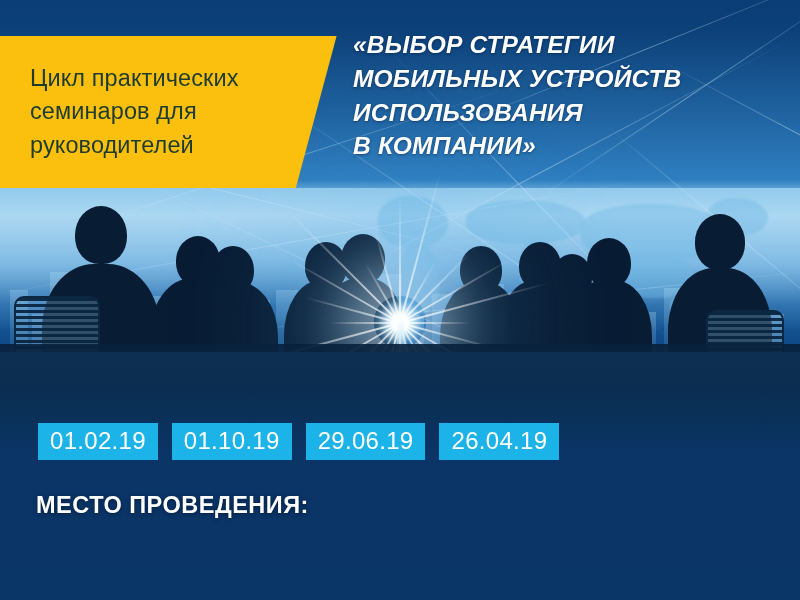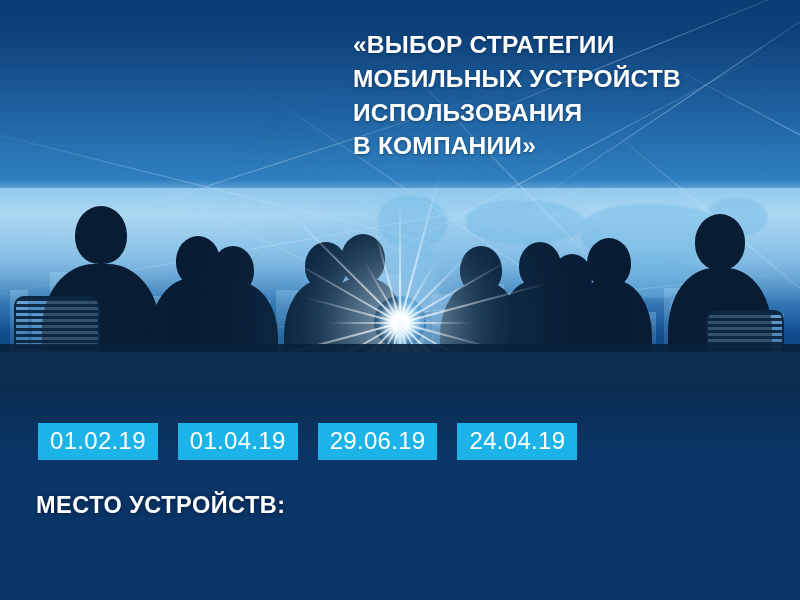--- a/index.html
+++ b/index.html
@@ -146,31 +146,31 @@
   }
 
   
   .headline {
     position:absolute; left:353px; top:28px; width:440px;
     color:#ffffff;
     font-size:24.5px; font-weight:700; line-height:1.38;
     letter-spacing:.2px;
     text-shadow:0 1px 3px rgba(0,20,50,.45);
   }
-  .headline div { white-space:nowrap; }
+  .headline div { white-space:nowrap;font-style:italic; }
 
   
   .dates-label {
     position:absolute; left:36px; top:378px;
     color:#ffffff; font-size:25px; font-weight:700; letter-spacing:.6px;
     text-shadow:0 1px 4px rgba(0,15,40,.6);
   }
   .chips {
     position:absolute; left:38px; top:423px;
-    display:flex; gap:20px;
+    display:flex; gap:14px;
   }
   .chip {
     background:#1cb3e8;
     color:#ffffff;
     font-size:24px; font-weight:400;
     letter-spacing:.3px;
     padding:5px 12px 7px;
     line-height:1.05;
     white-space:nowrap;
   }
@@ -324,30 +324,38 @@
       <i style="width: 70px; transform: rotate(300deg);"></i>
       <i style="width: 98px; transform: rotate(315deg);"></i>
       <i style="width: 126px; transform: rotate(330deg);"></i>
       <i style="width: 154px; transform: rotate(345deg);"></i>
     </div>
   <div class="beam"></div>
 
   <div class="table-top"></div>
   <div class="foreground"></div>
 
+  <div class="yellow-wrap">
+    <div class="yellow-shape"></div>
+    <div class="yellow-text">
+      <div>Цикл практических</div>
+      <div>семинаров для</div>
+      <div>руководителей</div>
+    </div>
+  </div>
 
   <div class="headline">
     <div>«ВЫБОР СТРАТЕГИИ</div>
     <div>МОБИЛЬНЫХ УСТРОЙСТВ</div>
     <div>ИСПОЛЬЗОВАНИЯ</div>
     <div>В КОМПАНИИ»</div>
   </div>
 
   <div class="chips">
     <span class="chip">01.02.19</span>
-    <span class="chip">01.04.19</span>
+    <span class="chip">01.10.19</span>
     <span class="chip">29.06.19</span>
-    <span class="chip">24.04.19</span>
+    <span class="chip">26.04.19</span>
   </div>
 
-  <div class="place-label">МЕСТО УСТРОЙСТВ:</div>
+  <div class="place-label">МЕСТО ПРОВЕДЕНИЯ:</div>
 
 </div>
 
 </body></html>

